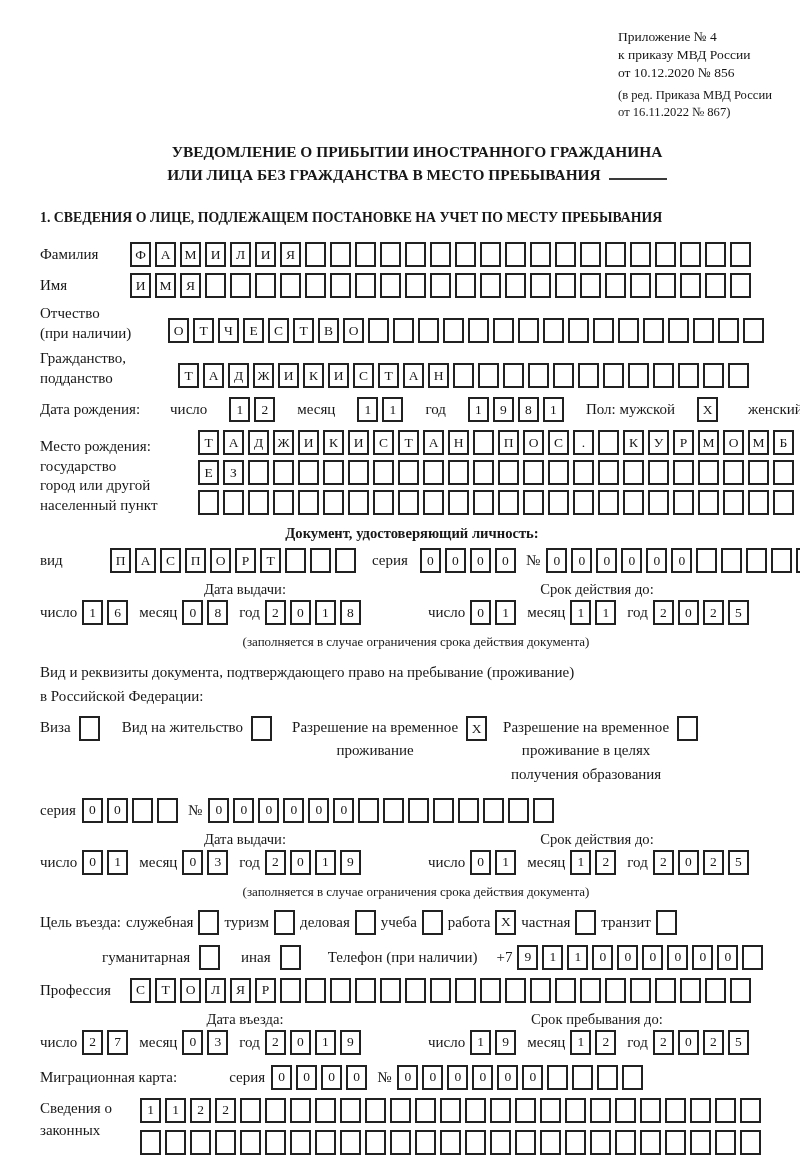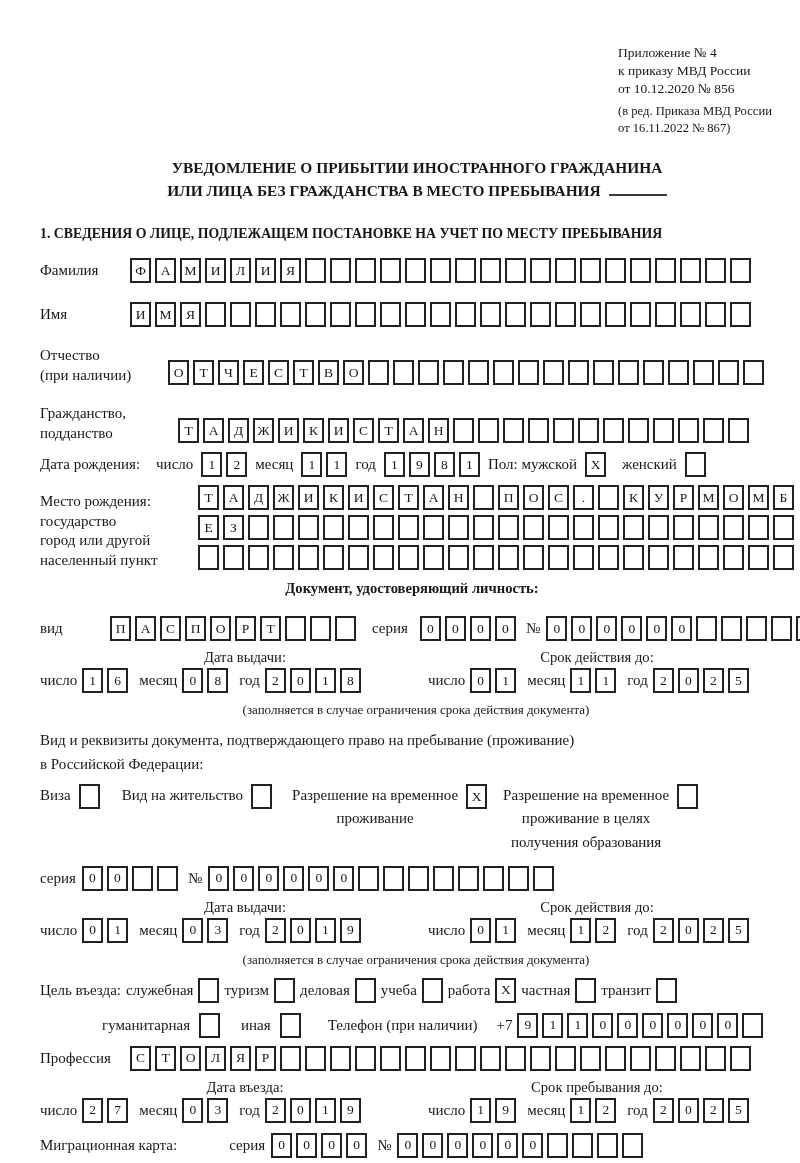--- a/index.html
+++ b/index.html
@@ -1,32 +1,32 @@
 <!DOCTYPE html>
 <html><head>
 <meta charset="utf-8">
 <style>
   html,body{margin:0;padding:0;background:#fff;}
   body{
     width:800px;height:1163px;overflow:hidden;
     color:#171717;
     font-family:"Liberation Serif","DejaVu Serif",serif;
   }
-  .page{box-sizing:border-box;width:800px;height:1163px;padding:44px 6px 0 40px;position:relative;}
+  .page{box-sizing:border-box;width:800px;height:1163px;padding:28px 6px 0 40px;position:relative;}
 
   .hdr-note{margin-left:578px;font-size:13.5px;line-height:1.34;}
   .hdr-note2{margin-left:578px;font-size:12.6px;line-height:1.3;margin-top:5px;}
   .forma{font-weight:bold;text-align:right;margin:16px 32px 0 0;font-size:15px;letter-spacing:.4px;}
 
   .title{text-align:center;font-weight:bold;font-size:15.4px;margin-top:20px;line-height:1.5;}
   .blank-line{display:inline-block;width:58px;border-bottom:2.5px solid #3a3a3a;height:12px;margin-left:8px;}
 
   .sec-heading{font-weight:bold;font-size:13.8px;margin-top:24px;white-space:nowrap;}
 
-  .row{display:flex;align-items:center;margin-top:19px;}
+  .row{display:flex;align-items:center;margin-top:6px;}
   .row.top{align-items:flex-end;}
   .lbl{font-size:15px;flex-shrink:0;line-height:1.3;}
   .w90{width:90px;} .w128{width:128px;} .w138{width:138px;} .w158{width:158px;} .w100{width:100px;}
   .cells{display:inline-flex;gap:4px;flex-wrap:nowrap;flex-shrink:0;}
   .cell{
     box-sizing:border-box;width:21px;height:25px;border:2px solid #212121;
     display:inline-flex;align-items:center;justify-content:center;
     font-size:13.5px;flex-shrink:0;background:#fff;
   }
   .vgap{display:flex;flex-direction:column;gap:5px;}
@@ -197,21 +197,21 @@
         <span class="cell"></span>
         <span class="cell"></span>
         <span class="cell"></span>
         <span class="cell"></span>
         <span class="cell"></span>
         <span class="cell"></span>
         <span class="cell"></span>
       </div>
   </div>
 
-  <div class="row" style="margin-top:9px;gap:8px;">
+  <div class="row" style="margin-top:9px;gap:22px;">
     <div class="lbl">Дата рождения:</div>
     <div class="lbl" style="margin-left:8px;">число</div>
     <div class="cells">
         <span class="cell">1</span>
         <span class="cell">2</span>
       </div>
     <div class="lbl">месяц</div>
     <div class="cells">
         <span class="cell">1</span>
         <span class="cell">1</span>

